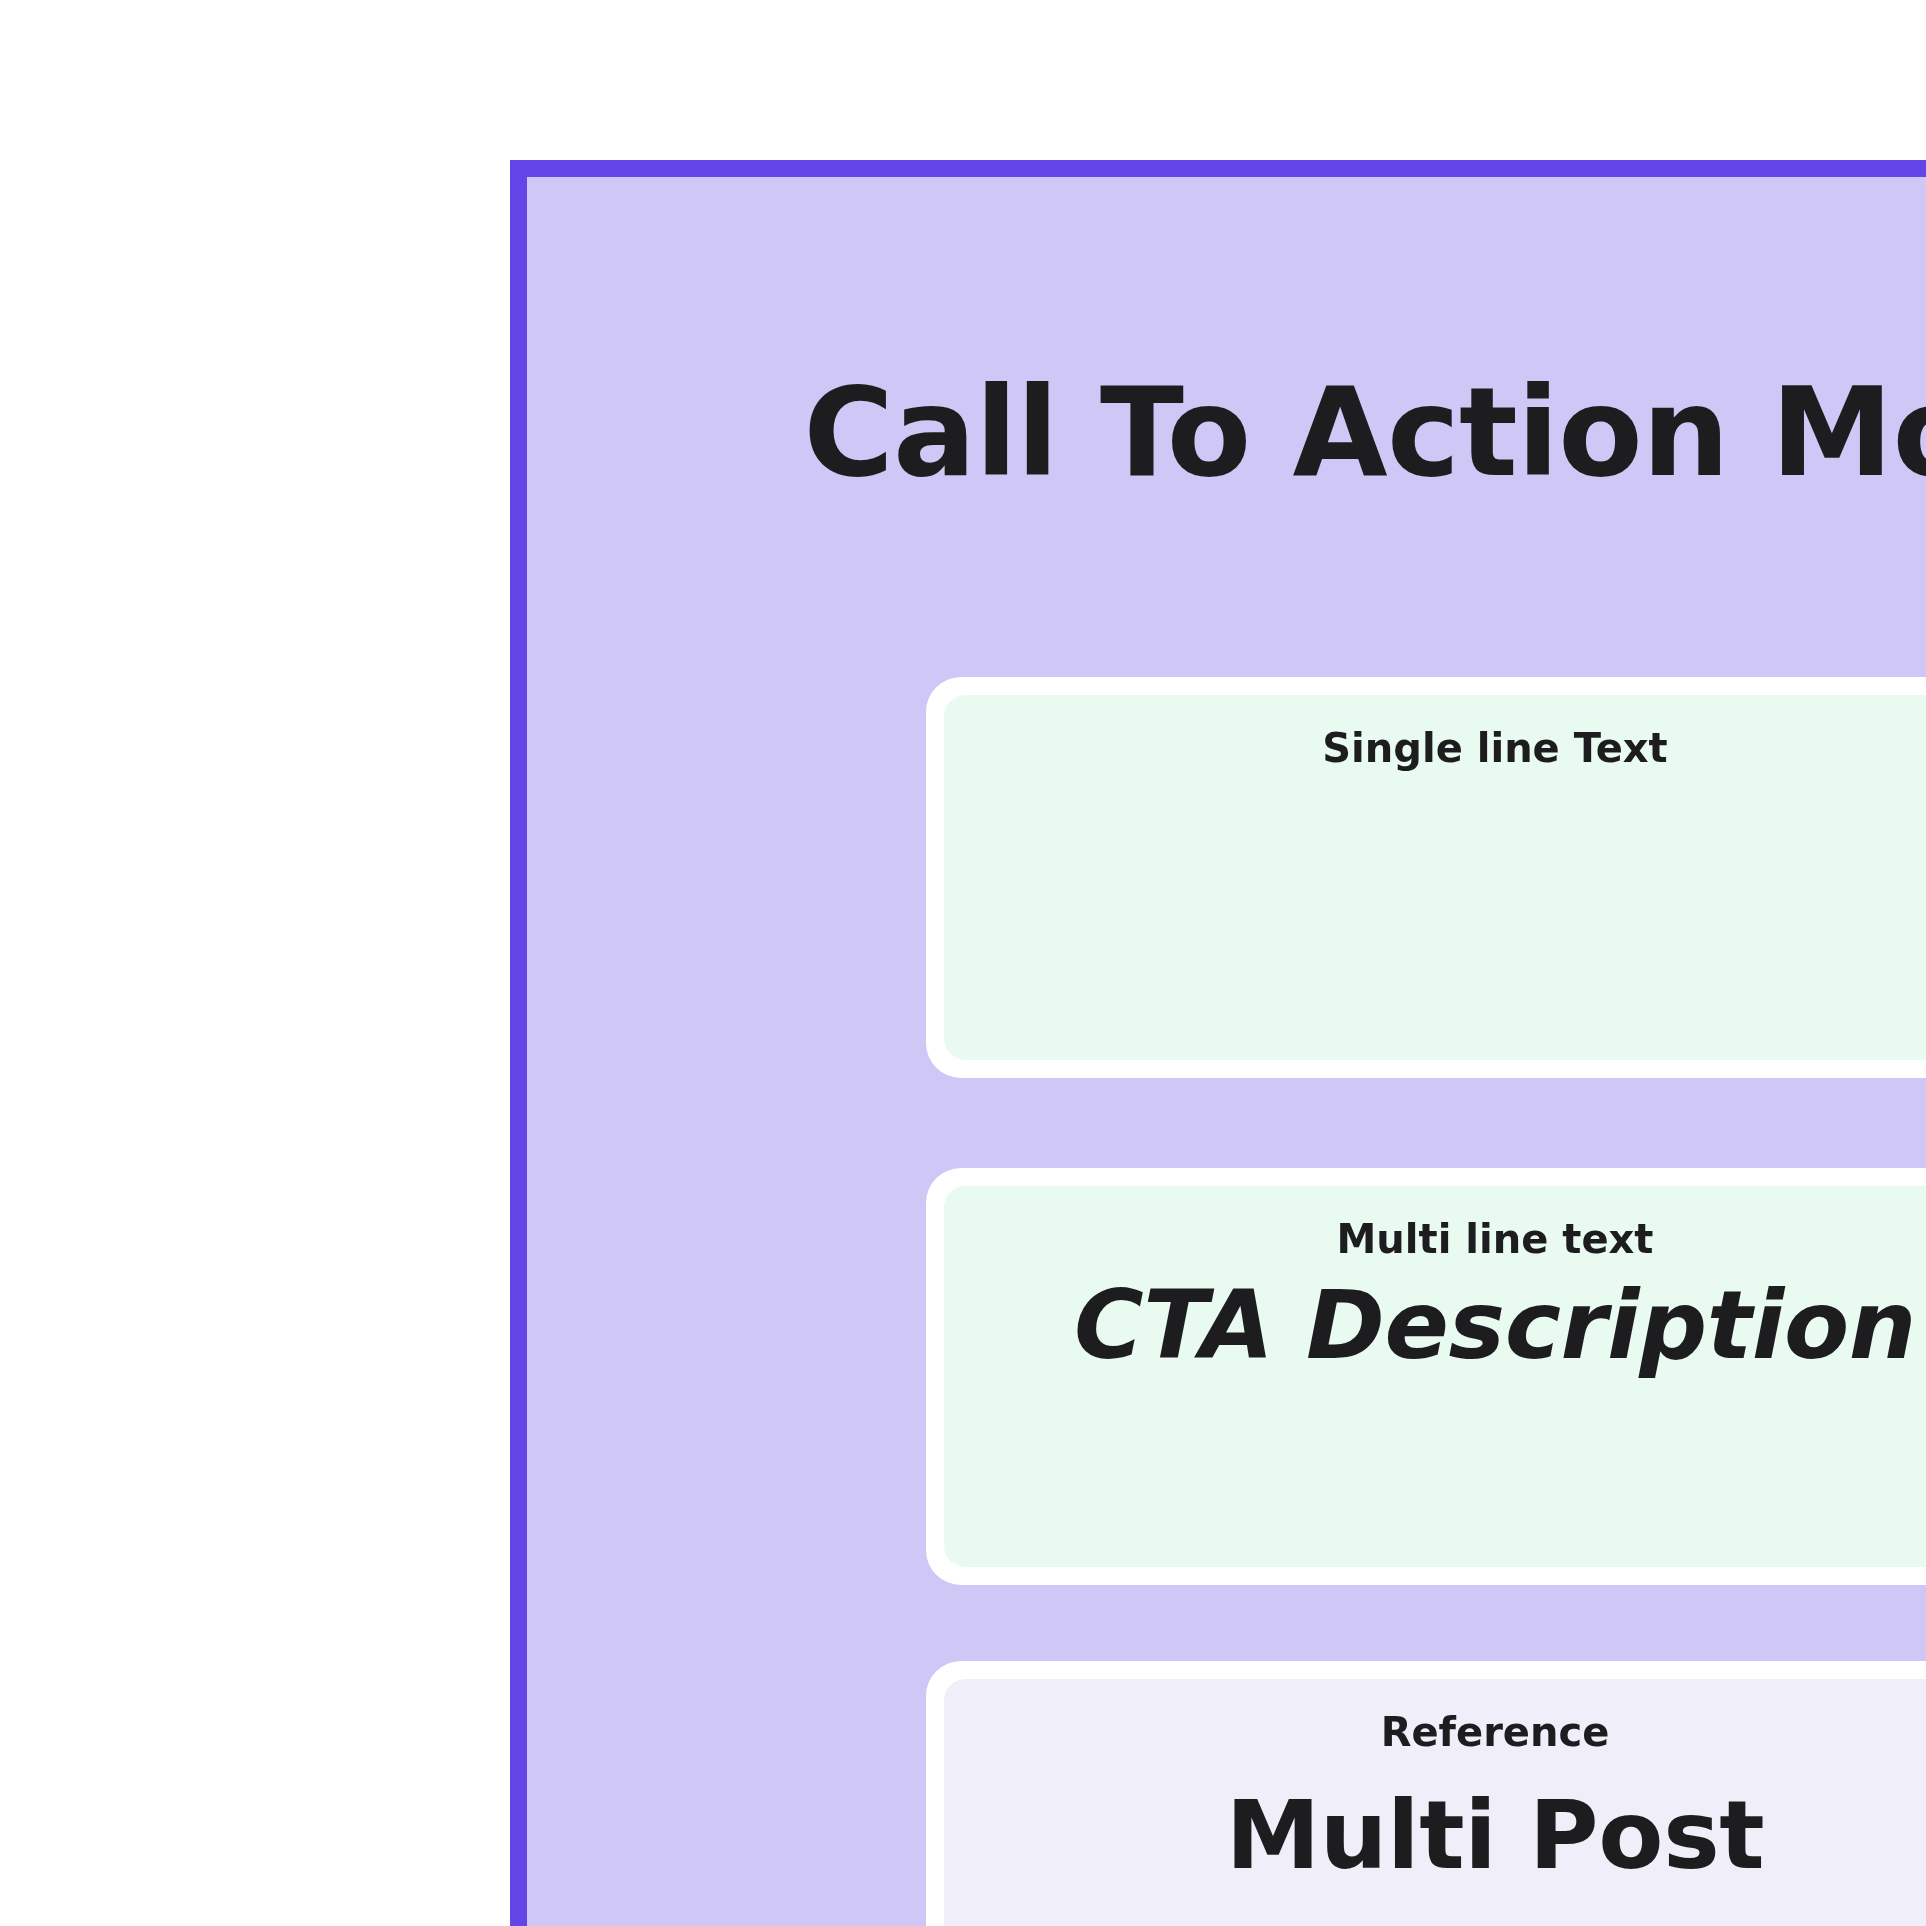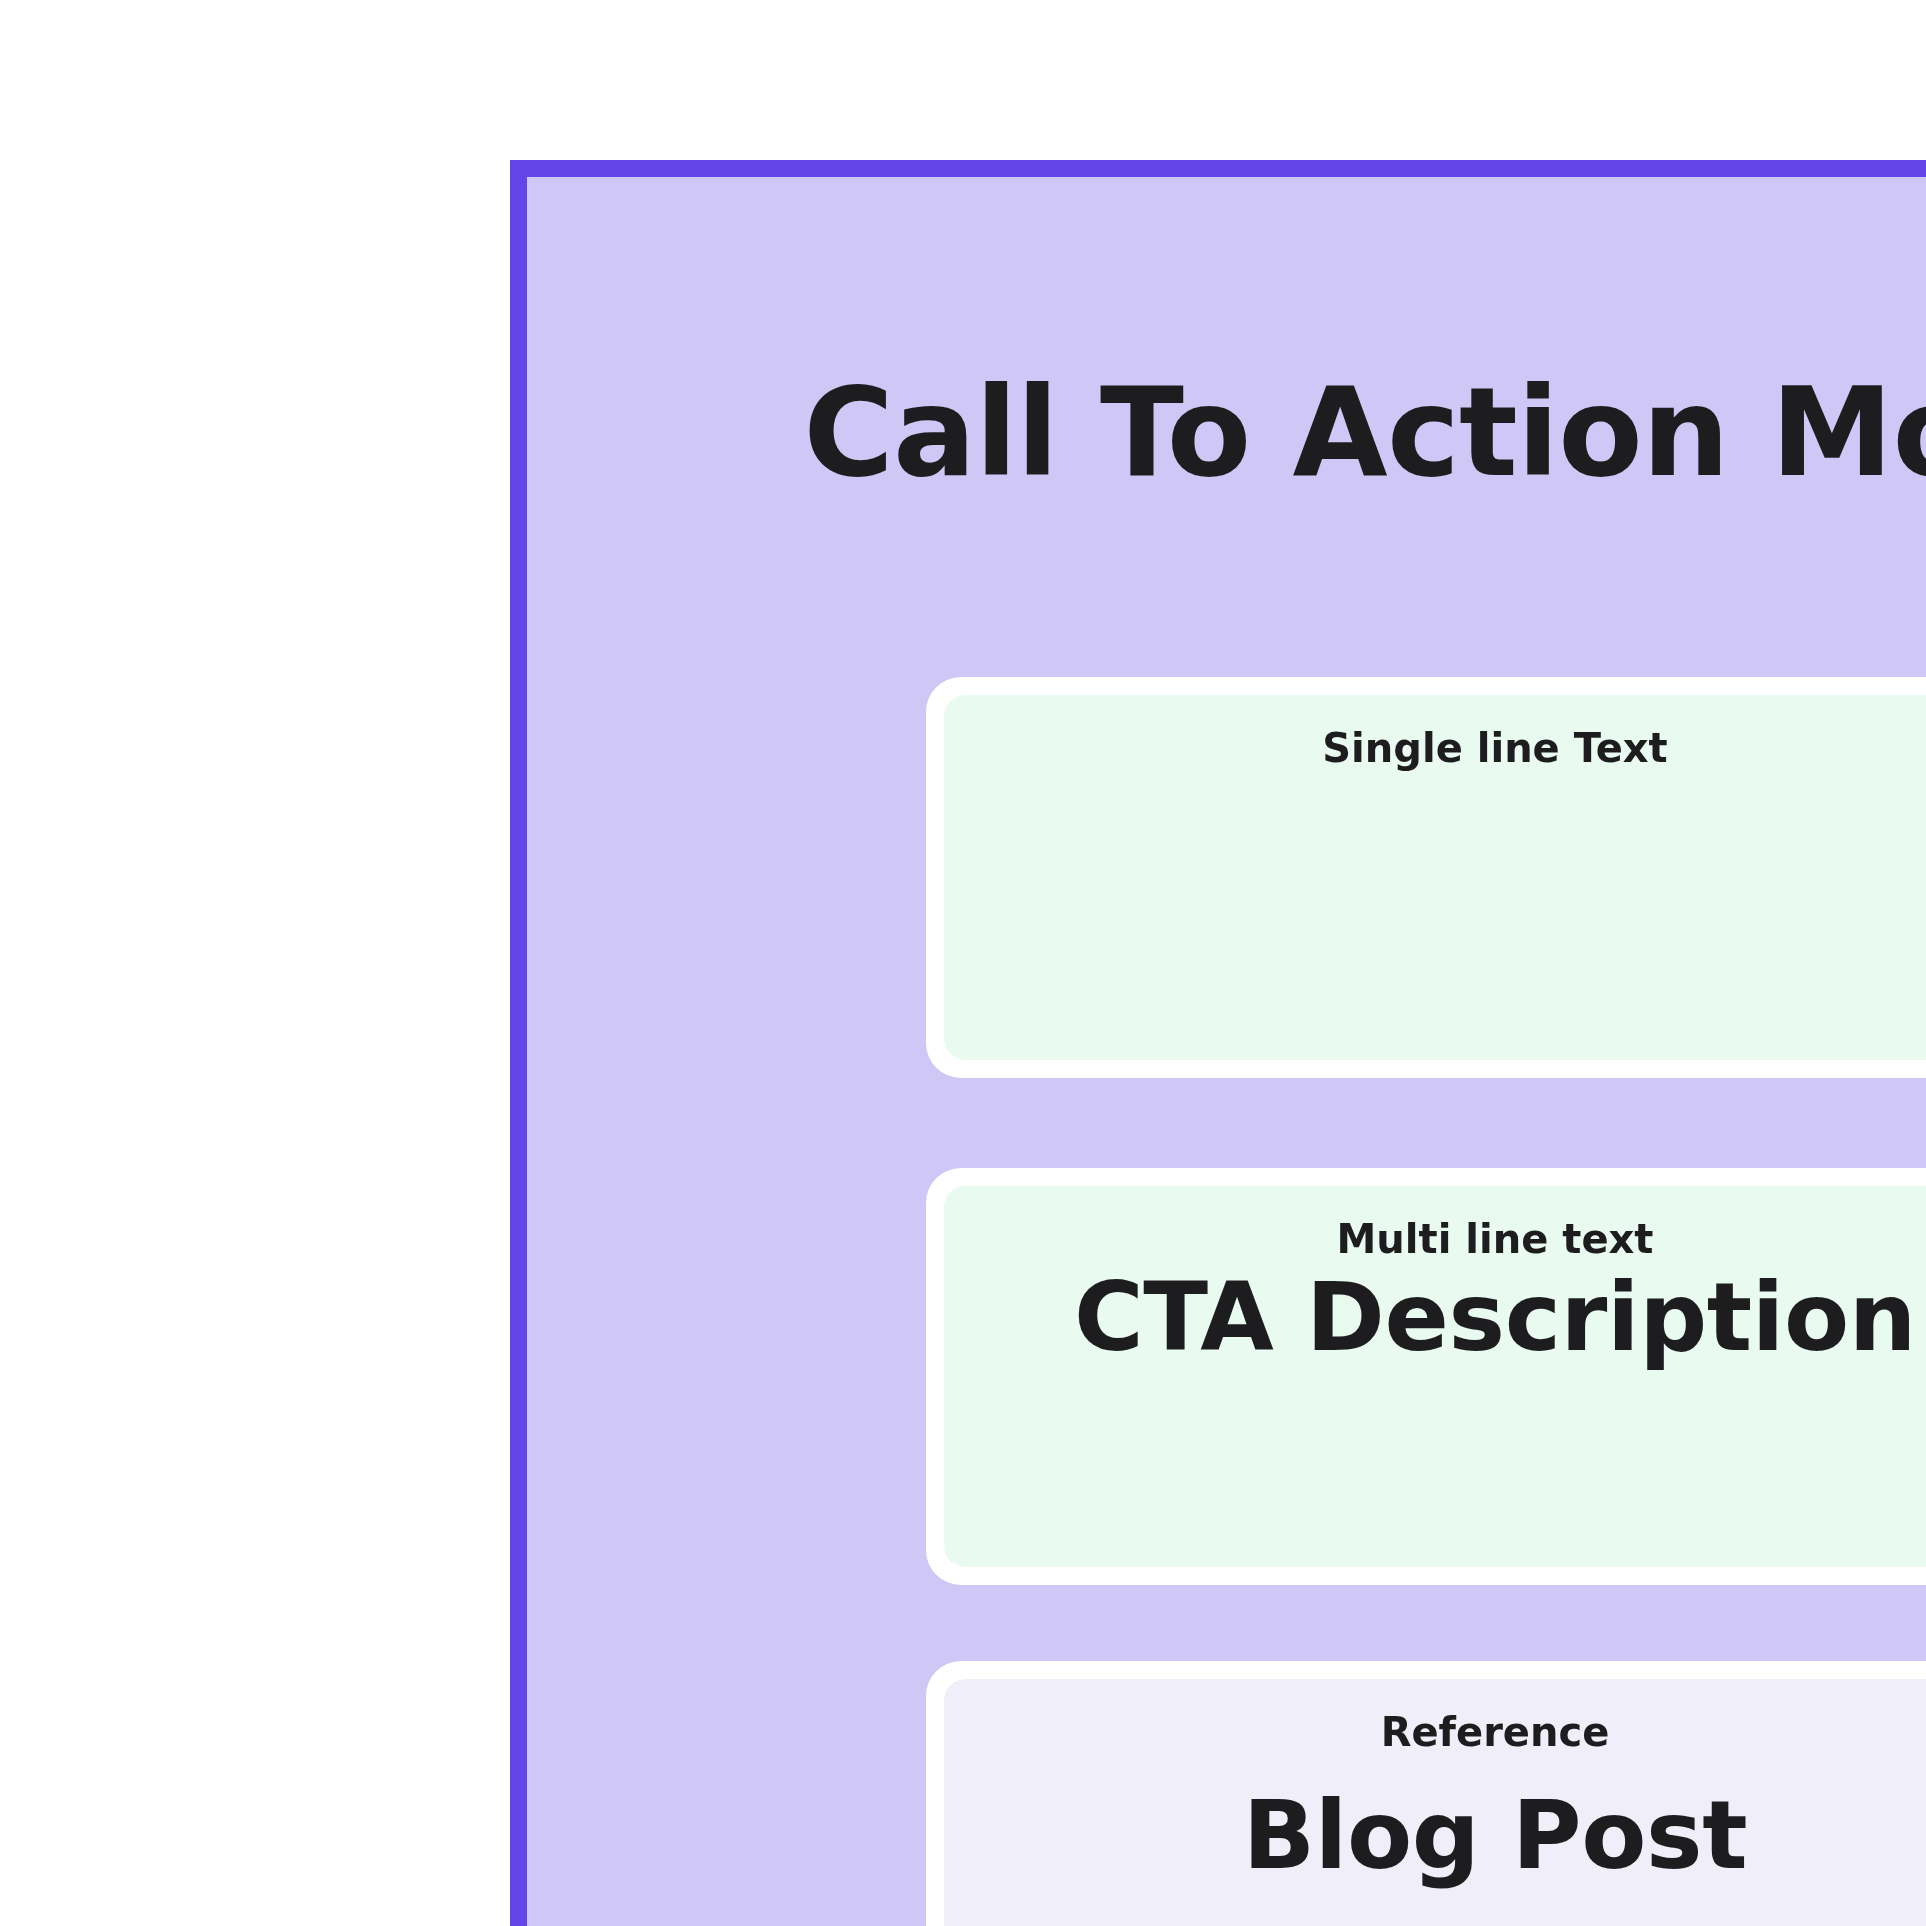--- a/index.html
+++ b/index.html
@@ -103,21 +103,21 @@
   .field-value {
     margin-top: 17.7px;
     font-size: 95px;
     font-weight: 700;
     color: #1d1d1f;
     line-height: 1.05;
     letter-spacing: -0.4px;
     text-align: center;
     white-space: nowrap;
   }
-  #field-card-1 .field-value { margin-top: 8px; }
+  #field-card-1 .field-value { margin-top: 16px; font-style: italic; }
   #field-card-2 .field-value { margin-top: 33px; }
 </style>
 </head>
 <body>
 
 <div id="canvas">
 
   <svg id="connector-layer" viewBox="0 0 7901 6201" width="3044" height="2389" xmlns="http://www.w3.org/2000/svg">
     <path id="connector-path" d="M 5362 5222 C 5900 5222 6520 4980 6980 4300 C 7450 3600 7740 2700 7901 2090" fill="none" stroke="#17cfd4" stroke-width="28" stroke-linecap="round"></path>
   </svg>
@@ -135,19 +135,19 @@
     <div class="field-card" id="field-card-1">
       <div class="field-inner tone-green">
         <div class="field-label">Multi line text</div>
         <div class="field-value">CTA Description</div>
       </div>
     </div>
 
     <div class="field-card" id="field-card-2">
       <div class="field-inner tone-violet">
         <div class="field-label">Reference</div>
-        <div class="field-value">Blog Post</div>
+        <div class="field-value">Multi Post</div>
       </div>
     </div>
 
   </div>
 </div>
 
 
 </body></html>

